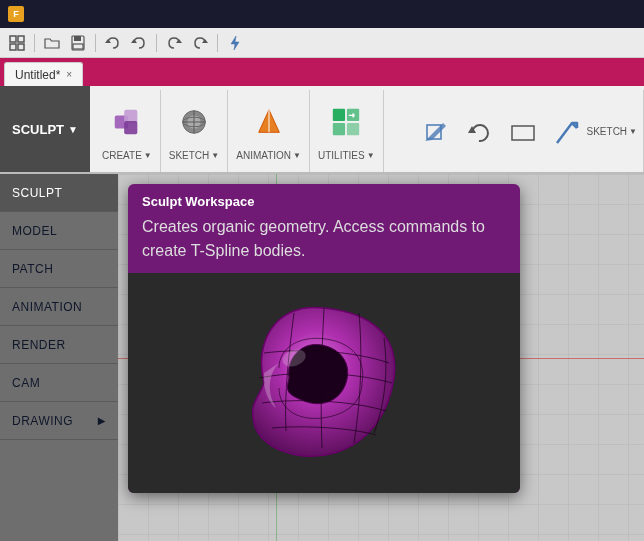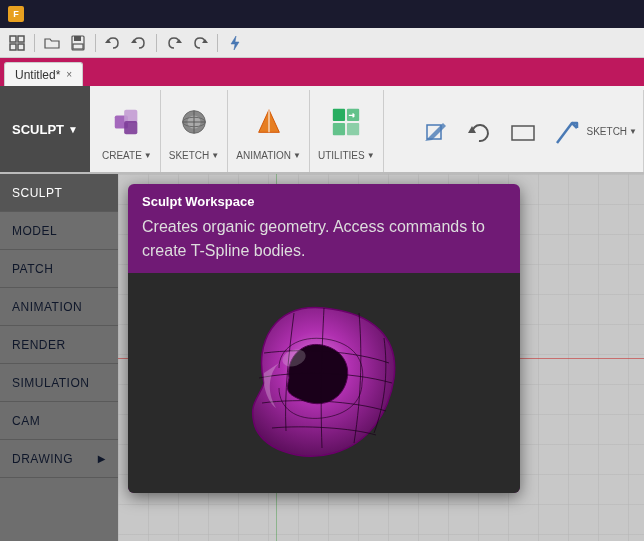--- a/index.html
+++ b/index.html
@@ -480,23 +480,20 @@
     <div class="sidebar-item">
       <span>PATCH</span>
     </div>
     <div class="sidebar-item">
       <span>ANIMATION</span>
     </div>
     <div class="sidebar-item">
       <span>RENDER</span>
     </div>
     <div class="sidebar-item">
-      <span>SIMULATION</span>
-    </div>
-    <div class="sidebar-item">
       <span>CAM</span>
     </div>
     <div class="sidebar-item">
       <span>DRAWING</span>
       <span class="sidebar-item-arrow">▶</span>
     </div>
   </div>
 
   <div class="viewport">
     <div class="grid-bg"></div>

